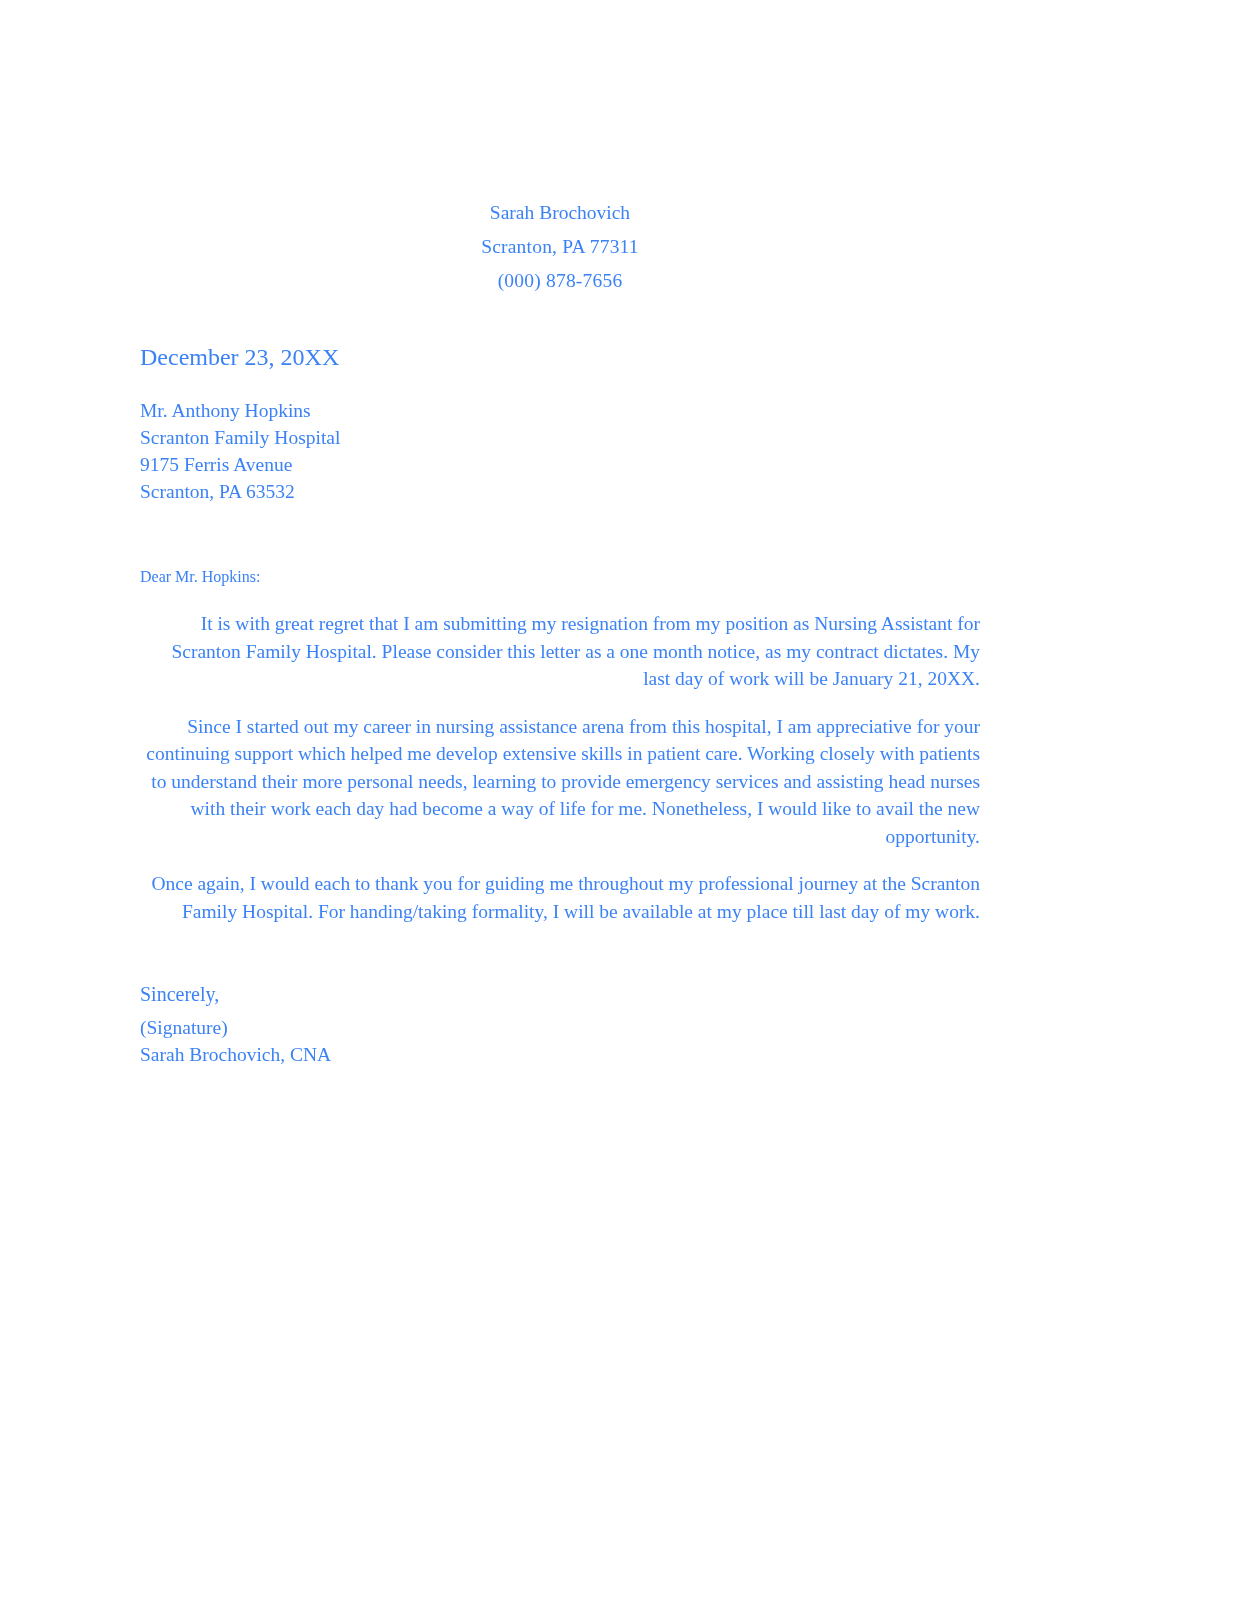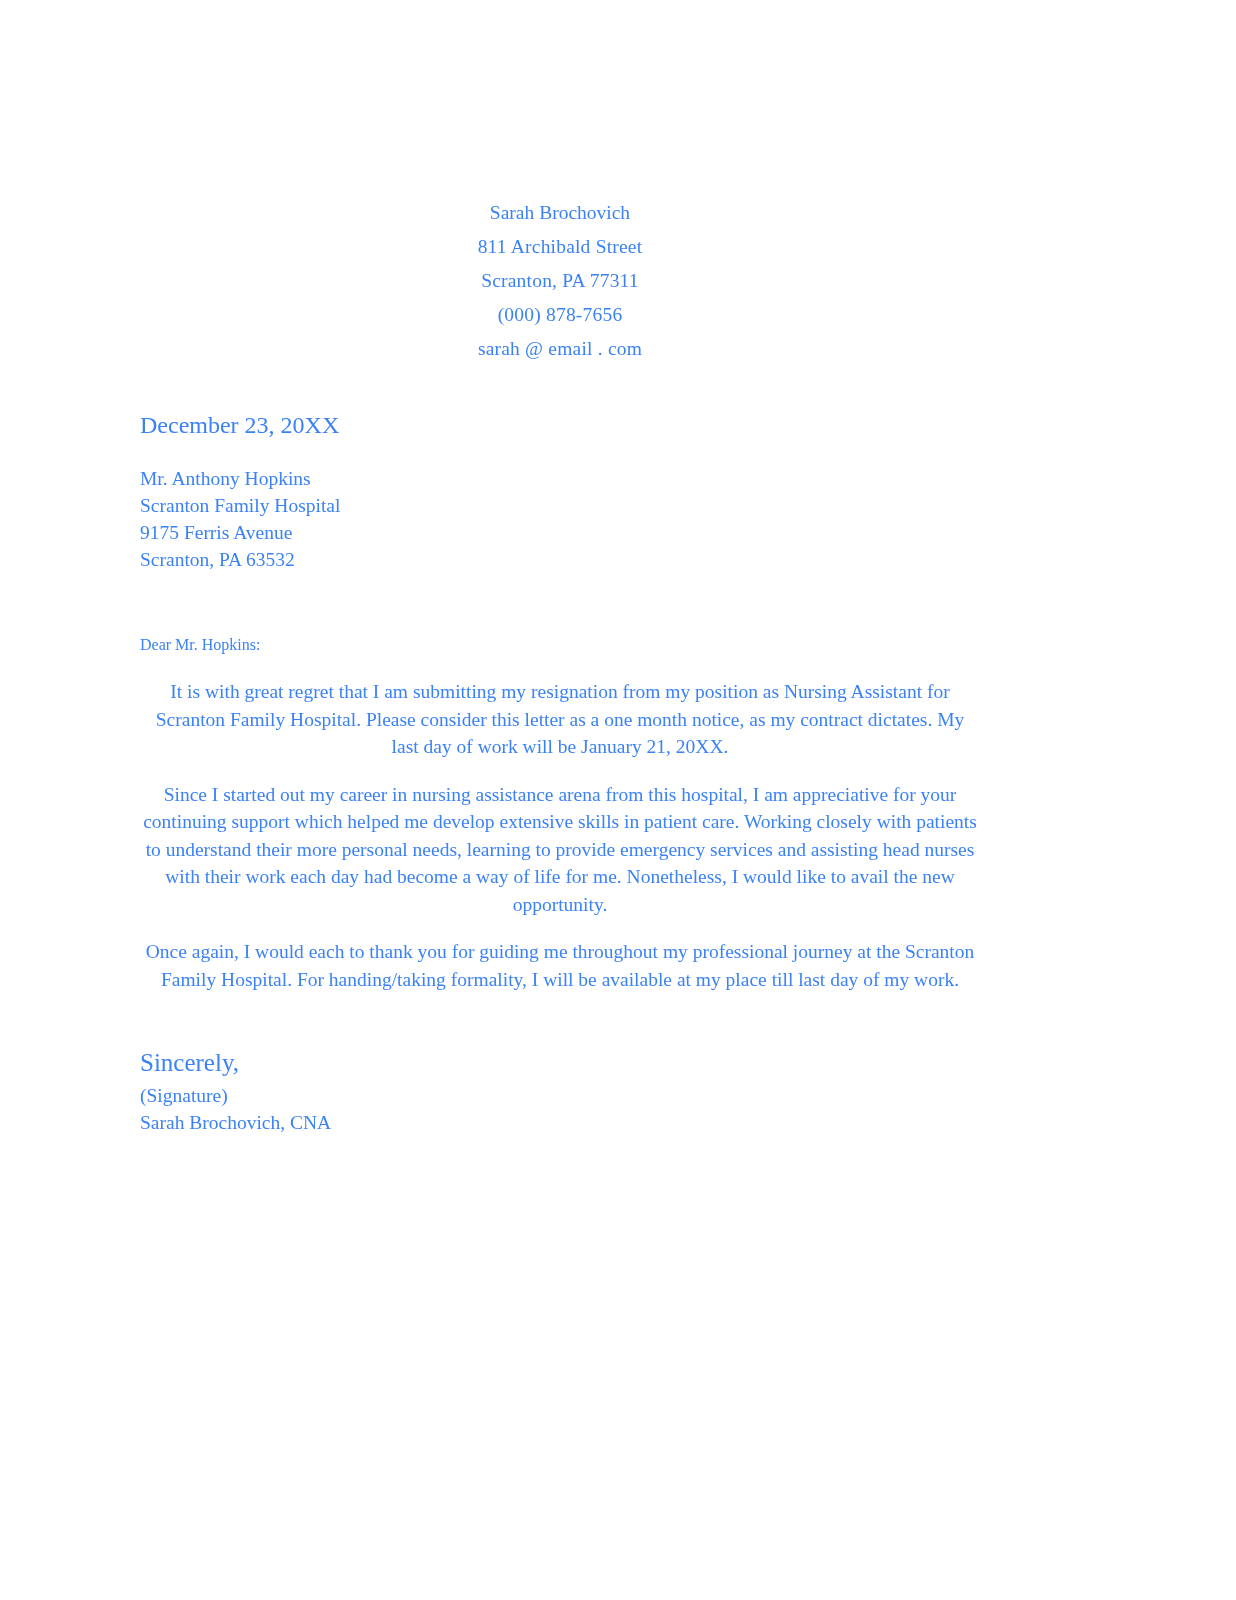--- a/index.html
+++ b/index.html
@@ -51,47 +51,45 @@
   }
   .salutation {
     margin-top: 58px;
     font-size: 16px;
     line-height: 27px;
   }
   .body-para {
     margin-top: 20px;
     font-size: 19.5px;
     line-height: 27.5px;
-    text-align: center;
+    text-align: right;
   }
   .closing {
     margin-top: 56px;
-    font-size: 25px;
+    font-size: 20px;
     line-height: 27px;
   }
   .signature-block {
     margin-top: 6px;
   }
   .signature-line {
     font-size: 19.5px;
     line-height: 27px;
   }
 </style>
 </head>
 <body>
 
 <div class="page">
   <div class="letter">
 
     <div class="sender-block">
       <div class="sender-name">Sarah Brochovich</div>
-      <div class="sender-line">811 Archibald Street</div>
       <div class="sender-line">Scranton, PA 77311</div>
       <div class="sender-line">(000) 878-7656</div>
-      <div class="sender-line">sarah @ email . com</div>
     </div>
 
     <div class="date-line">December 23, 20XX</div>
 
     <div class="recipient-block">
       <div class="recipient-line">Mr. Anthony Hopkins</div>
       <div class="recipient-line">Scranton Family Hospital</div>
       <div class="recipient-line">9175 Ferris Avenue</div>
       <div class="recipient-line">Scranton, PA 63532</div>
     </div>

